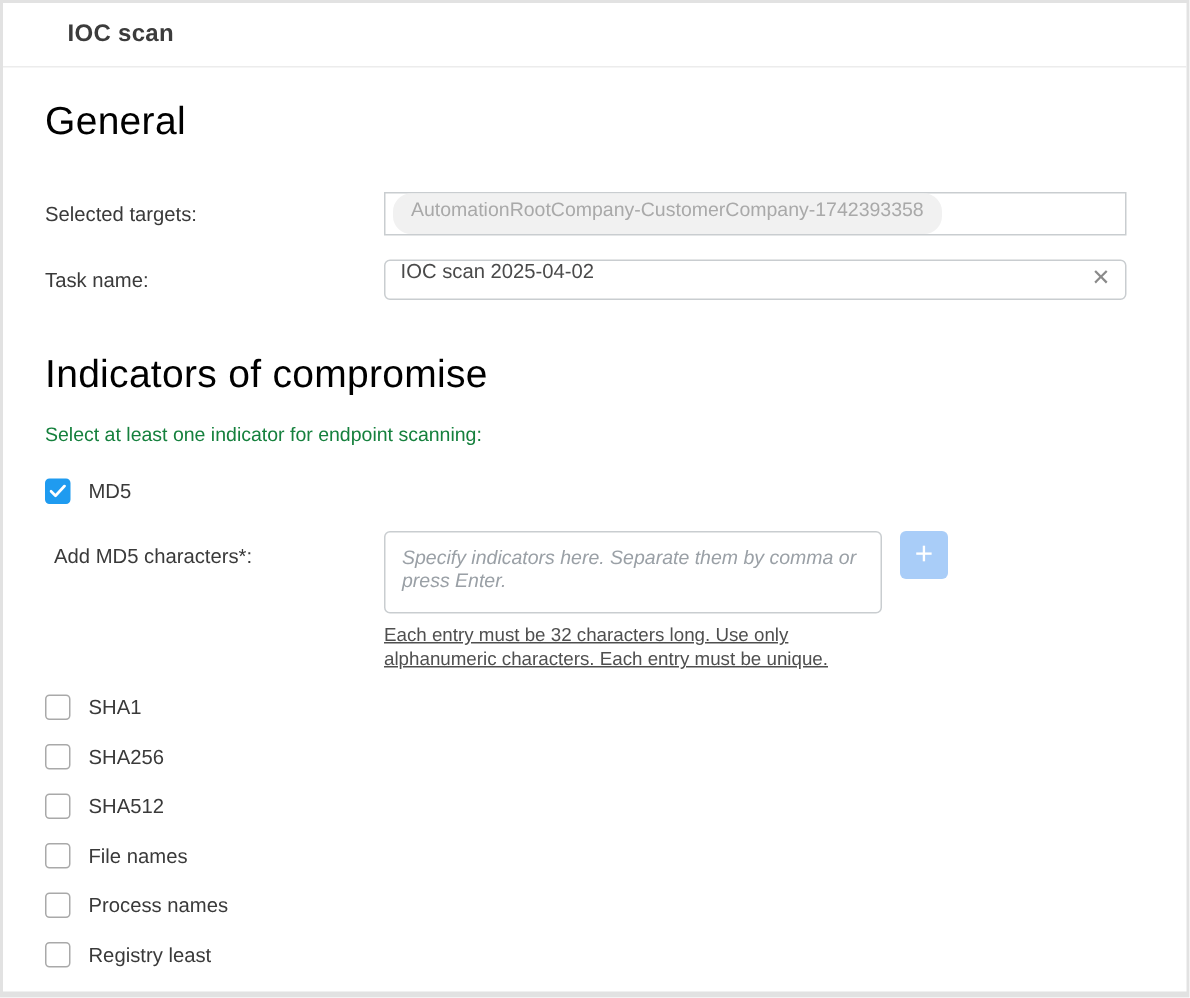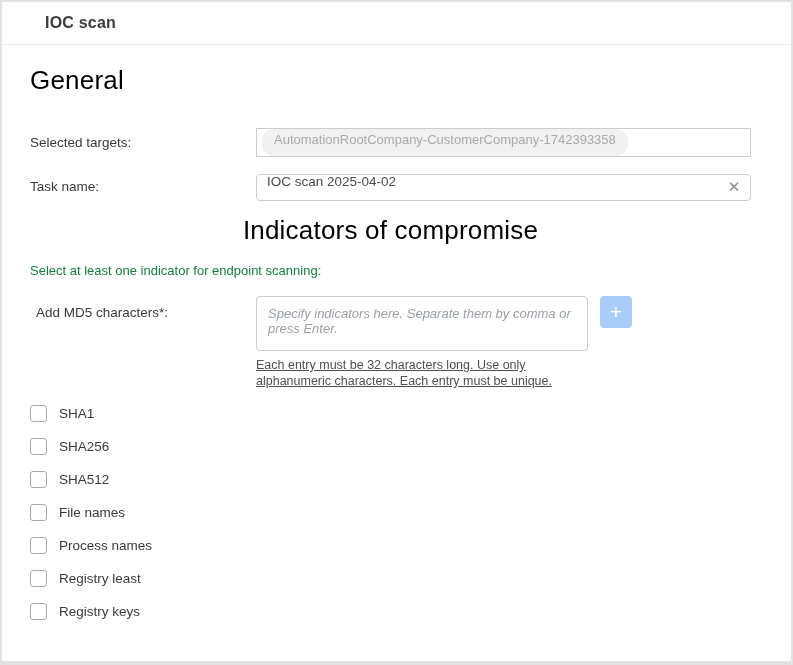--- a/index.html
+++ b/index.html
@@ -24,21 +24,21 @@
   .titlebar .title {
     font-size: 16px; font-weight: 600; color: #3c3c3c; letter-spacing: .2px;
   }
 
   .content { padding: 0 40px 0 28px; }
 
   .section-heading {
     font-size: 26px; font-weight: 500; color: #000000; letter-spacing: .2px;
   }
   .heading-general { margin-top: 20px; }
-  .heading-ioc { margin-top: 14px; text-align: center; }
+  .heading-ioc { margin-top: 34px; }
 
   .form-row { display: flex; align-items: center; }
   .row-targets { margin-top: 32px; }
   .row-taskname { margin-top: 15px; }
 
   .field-label {
     flex: 0 0 226px;
     font-size: 13.5px; color: #3a3a3a;
   }
 
@@ -149,20 +149,30 @@
       <div class="text-field-wrap">
         <input class="text-input" type="text" value="IOC scan 2025-04-02" style="">
         <button class="clear-btn">✕</button>
       </div>
     </div>
 
     <div class="section-heading heading-ioc">Indicators of compromise</div>
 
     <div class="instruction">Select at least one indicator for endpoint scanning:</div>
 
+    <div class="check-row first">
+      <span class="checkbox checked">
+        <span>
+          <svg width="11" height="9" viewBox="0 0 11 9">
+              <polyline points="1,4.5 4,7.5 10,1" fill="none" stroke="#ffffff" stroke-width="1.8" stroke-linecap="round" stroke-linejoin="round"></polyline>
+            </svg>
+        </span>
+      </span>
+      <span class="check-label">MD5</span>
+    </div>
 
     <div class="md5-block">
       <div class="field-label">Add MD5 characters*:</div>
       <div>
         <div class="md5-editor">
           <textarea class="indicators-textarea" placeholder="Specify indicators here. Separate them by comma or press Enter." style=""></textarea>
           <button class="add-btn"><span>+</span></button>
         </div>
         <div class="hint">Each entry must be 32 characters long. Use only alphanumeric characters. Each entry must be unique.</div>
       </div>

